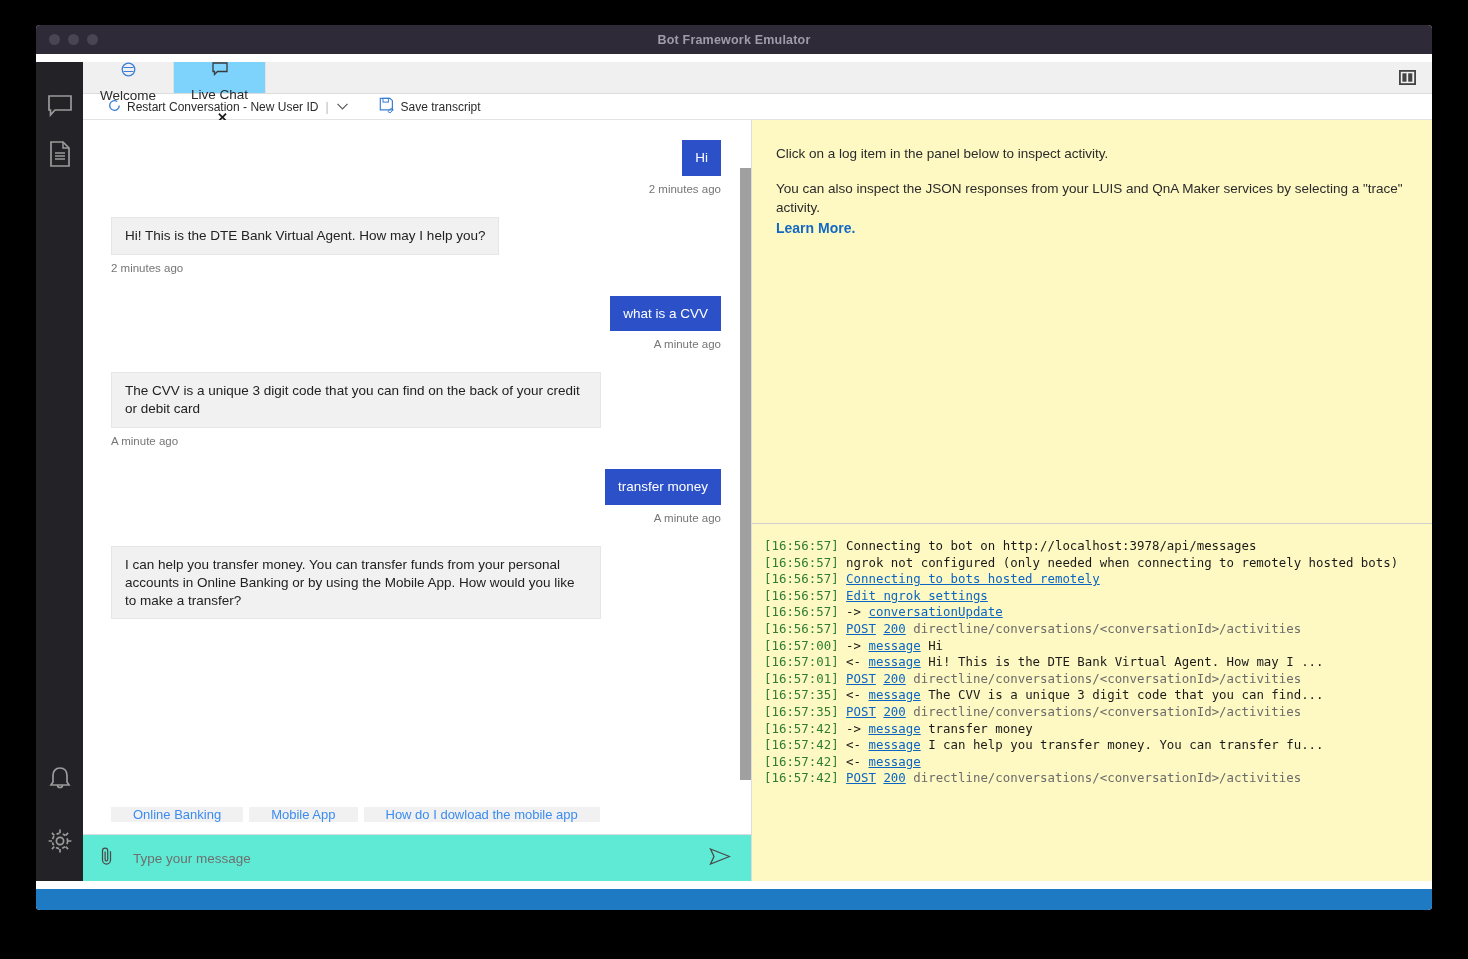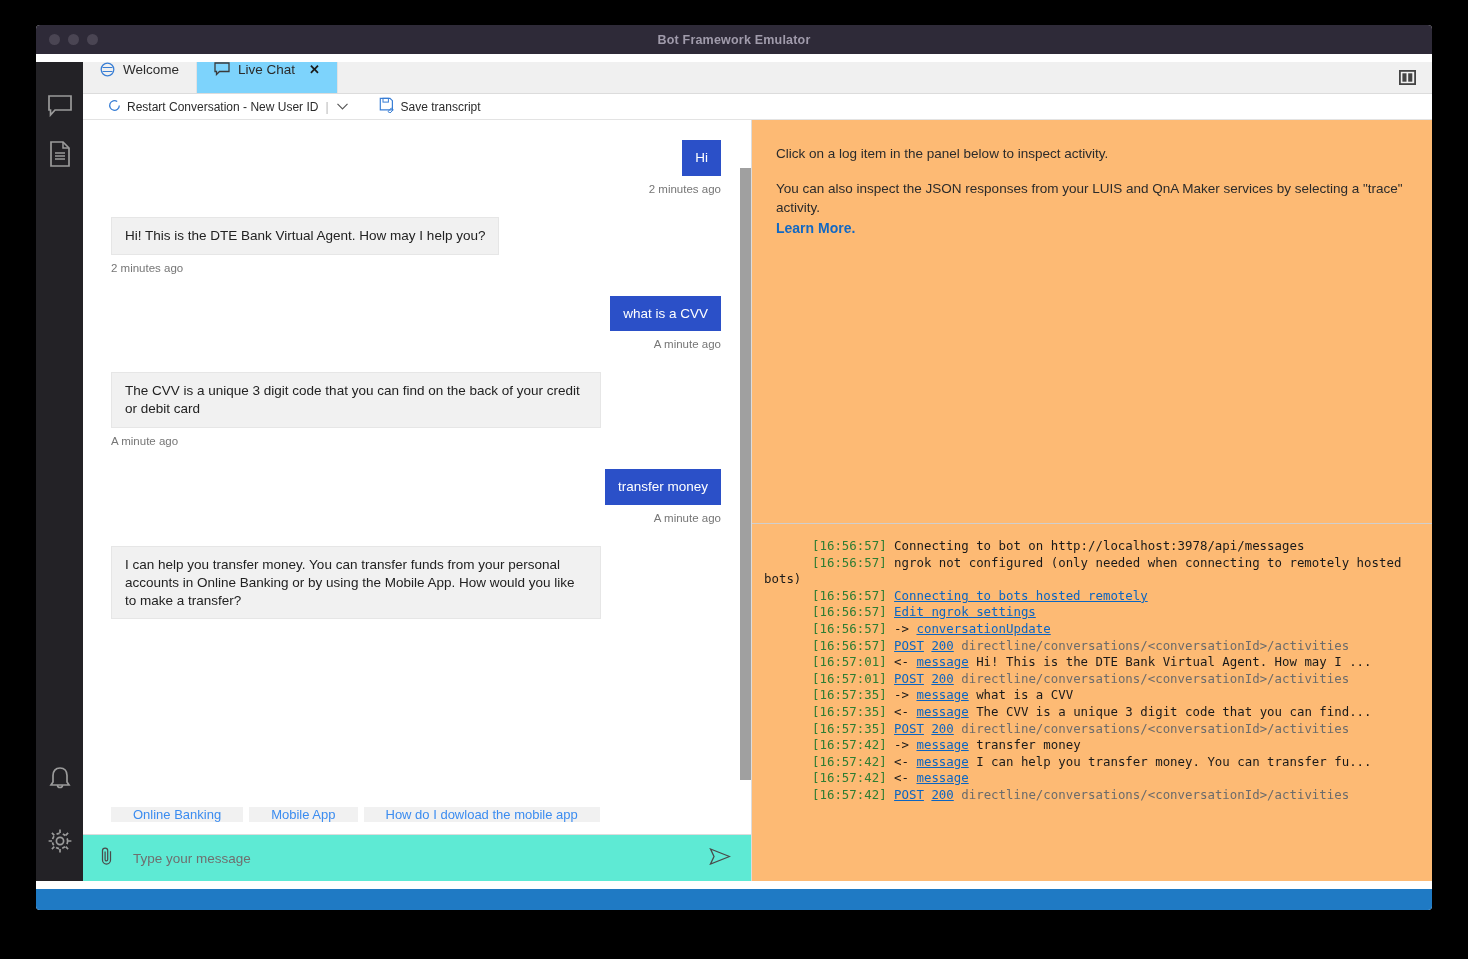--- a/index.html
+++ b/index.html
@@ -60,25 +60,26 @@
 
   
   #tab-strip {
     height: 31px; flex: 0 0 31px;
     background: #f0f0f0;
     border-bottom: 1px solid #dcdcdc;
     display: flex; align-items: stretch;
     position: relative;
   }
   .tab {
-    display: flex; align-items: flex-start; gap: 8px;
+    display: flex; align-items: center; gap: 8px;
     padding: 0 17px;
     font-size: 13.5px; color: #2b2b2b;
     cursor: default;
     border-right: 1px solid #e2e2e2;
+    flex-direction: column;
   }
   .tab.active { background: #7dd3fc; }
   .tab-close { font-size: 13px; font-weight: bold; color: #1a1a1a; margin-left: 6px; }
   #panel-toggle-btn {
     position: absolute; right: 8px; top: 0; bottom: 0;
     display: flex; align-items: center; padding: 0 8px;
   }
 
   
   #toolbar {
@@ -165,21 +166,21 @@
 
   
   #chat-scrollbar {
     position: absolute;
     right: 0px; top: 48px;
     width: 11px; height: 612px;
     background: #a0a0a0;
   }
 
   
-  #right-pane { flex: 1 1 auto; display: flex; flex-direction: column; min-width: 0; background: #fdba74; }
+  #right-pane { flex: 1 1 auto; display: flex; flex-direction: column; min-width: 0; background: #fef9c3; }
   #inspector {
     flex: 0 0 404px; height: 404px;
     padding: 24px 24px 0 24px;
     box-sizing: border-box;
     border-bottom: 1px solid #cfcfcf;
   }
   .insp-line { font-size: 13.5px; color: #2b2b2b; line-height: 1.45; }
   .insp-gap { height: 15px; }
   #learn-more-link {
     color: #1268c3; font-weight: bold; font-size: 14px;
@@ -191,21 +192,21 @@
     flex: 1 1 auto;
     padding: 14px 12px 6px 12px;
     box-sizing: border-box;
     font-family: "DejaVu Sans Mono", monospace;
     font-size: 12.4px;
     line-height: 16.6px;
     overflow: hidden;
     color: #1a1a1a;
   }
   .log-line { white-space: pre-wrap; word-break: break-word; }
-  .ts { color: #2e7d32; margin-left: 48px; }
+  .ts { color: #2e7d32; }
   .lnk { color: #0b65c2; text-decoration: underline; }
   .arrow { color: #1a1a1a; }
   .path { color: #6b6b6b; }
   .plain { color: #1a1a1a; }
 
   
   #status-bar { flex: 0 0 21px; height: 21px; background: #1f7ac4; }
 </style>
 </head>
 <body>
@@ -388,23 +389,23 @@
             <a id="learn-more-link" href="#">Learn More.</a>
           </div>
 
           <div id="log-panel">
               <div class="log-line"><span class="ts">[16:56:57]</span> <span class="plain">Connecting to bot on http://localhost:3978/api/messages</span></div>
               <div class="log-line"><span class="ts">[16:56:57]</span> <span class="plain">ngrok not configured (only needed when connecting to remotely hosted bots)</span></div>
               <div class="log-line"><span class="ts">[16:56:57]</span> <span class="lnk">Connecting to bots hosted remotely</span></div>
               <div class="log-line"><span class="ts">[16:56:57]</span> <span class="lnk">Edit ngrok settings</span></div>
               <div class="log-line"><span class="ts">[16:56:57]</span> <span class="arrow">-&gt;</span> <span class="lnk">conversationUpdate</span></div>
               <div class="log-line"><span class="ts">[16:56:57]</span> <span class="lnk">POST</span> <span class="lnk">200</span> <span class="path">directline/conversations/&lt;conversationId&gt;/activities</span></div>
+              <div class="log-line"><span class="ts">[16:57:00]</span> <span class="arrow">-&gt;</span> <span class="lnk">message</span> <span class="plain">Hi</span></div>
               <div class="log-line"><span class="ts">[16:57:01]</span> <span class="arrow">&lt;-</span> <span class="lnk">message</span> <span class="plain">Hi! This is the DTE Bank Virtual Agent. How may I ...</span></div>
               <div class="log-line"><span class="ts">[16:57:01]</span> <span class="lnk">POST</span> <span class="lnk">200</span> <span class="path">directline/conversations/&lt;conversationId&gt;/activities</span></div>
-              <div class="log-line"><span class="ts">[16:57:35]</span> <span class="arrow">-&gt;</span> <span class="lnk">message</span> <span class="plain">what is a CVV</span></div>
               <div class="log-line"><span class="ts">[16:57:35]</span> <span class="arrow">&lt;-</span> <span class="lnk">message</span> <span class="plain">The CVV is a unique 3 digit code that you can find...</span></div>
               <div class="log-line"><span class="ts">[16:57:35]</span> <span class="lnk">POST</span> <span class="lnk">200</span> <span class="path">directline/conversations/&lt;conversationId&gt;/activities</span></div>
               <div class="log-line"><span class="ts">[16:57:42]</span> <span class="arrow">-&gt;</span> <span class="lnk">message</span> <span class="plain">transfer money</span></div>
               <div class="log-line"><span class="ts">[16:57:42]</span> <span class="arrow">&lt;-</span> <span class="lnk">message</span> <span class="plain">I can help you transfer money. You can transfer fu...</span></div>
               <div class="log-line"><span class="ts">[16:57:42]</span> <span class="arrow">&lt;-</span> <span class="lnk">message</span></div>
               <div class="log-line"><span class="ts">[16:57:42]</span> <span class="lnk">POST</span> <span class="lnk">200</span> <span class="path">directline/conversations/&lt;conversationId&gt;/activities</span></div>
             </div>
         </div>
 
       </div>

